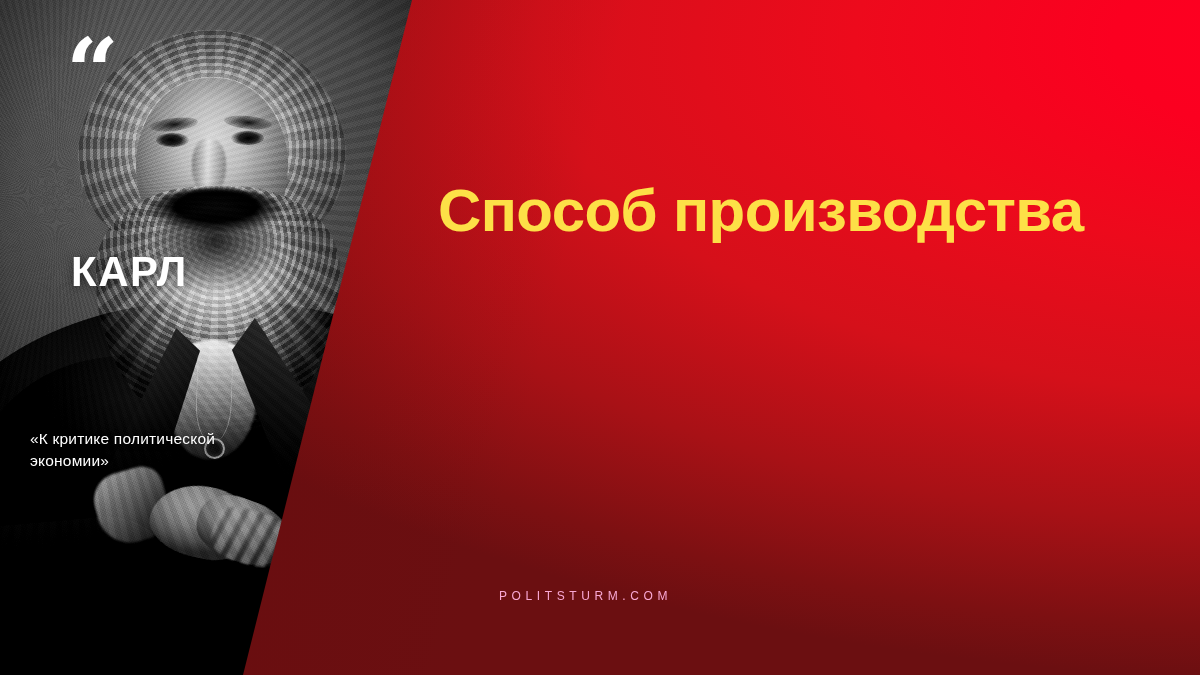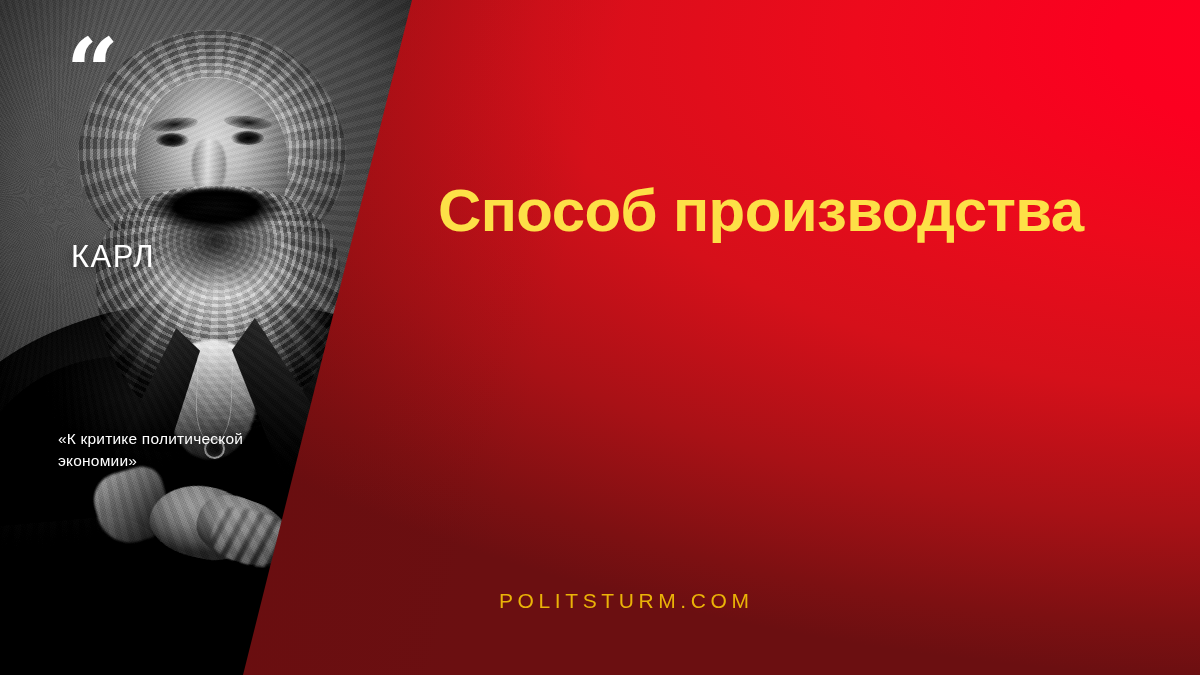--- a/index.html
+++ b/index.html
@@ -293,44 +293,43 @@
     font-weight: 700;
     line-height: 1;
     color: #ffffff;
     letter-spacing: -2px;
     user-select: none;
   }
 
   .author {
     position: absolute;
     left: 71px;
-    top: 240px;
+    top: 248px;
     width: 280px;
     color: #ffffff;
-    font-size: 31px;
-    font-weight: 400;
+    font-size: 42px;
+    font-weight: 700;
     line-height: 1.12;
     letter-spacing: 1.5px;
     text-transform: uppercase;
     text-shadow: 0 2px 10px rgba(0,0,0,0.55);
   }
   .author .line { display: block; white-space: nowrap; }
 
   .source {
     position: absolute;
     left: 30px;
     top: 428px;
     width: 268px;
     color: #ffffff;
     font-size: 15.5px;
     font-weight: 400;
     line-height: 1.45;
     letter-spacing: 0.2px;
     text-shadow: 0 1px 6px rgba(0,0,0,0.7);
-    margin-left: 28px;
   }
 
   
   .headline {
     position: absolute;
     left: 438px;
     top: 141px;
     color: #fde047;
     font-size: 60px;
     font-weight: 700;
@@ -349,22 +348,22 @@
     font-weight: 400;
     line-height: 44px;
     letter-spacing: 0.1px;
   }
   .quote-body .line { display: block; white-space: nowrap; }
 
   .site {
     position: absolute;
     left: 499px;
     top: 589px;
-    color: #eab308;
-    font-size: 21px;
+    color: #f9a8d4;
+    font-size: 12px;
     font-weight: 400;
     letter-spacing: 4.6px;
     white-space: nowrap;
   }
 </style>
 </head>
 <body>
 
 <div class="card">
 

